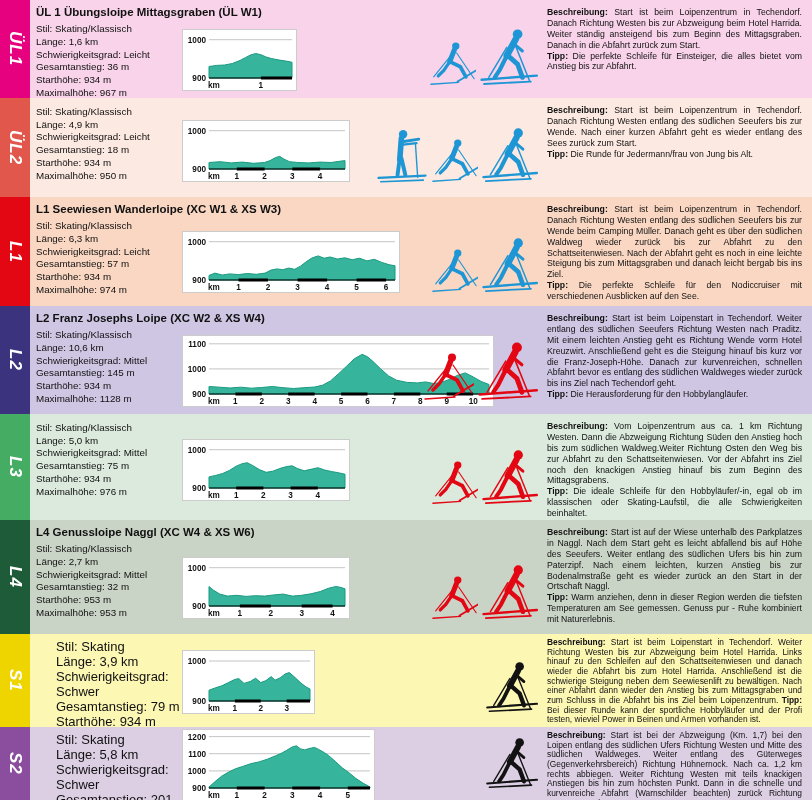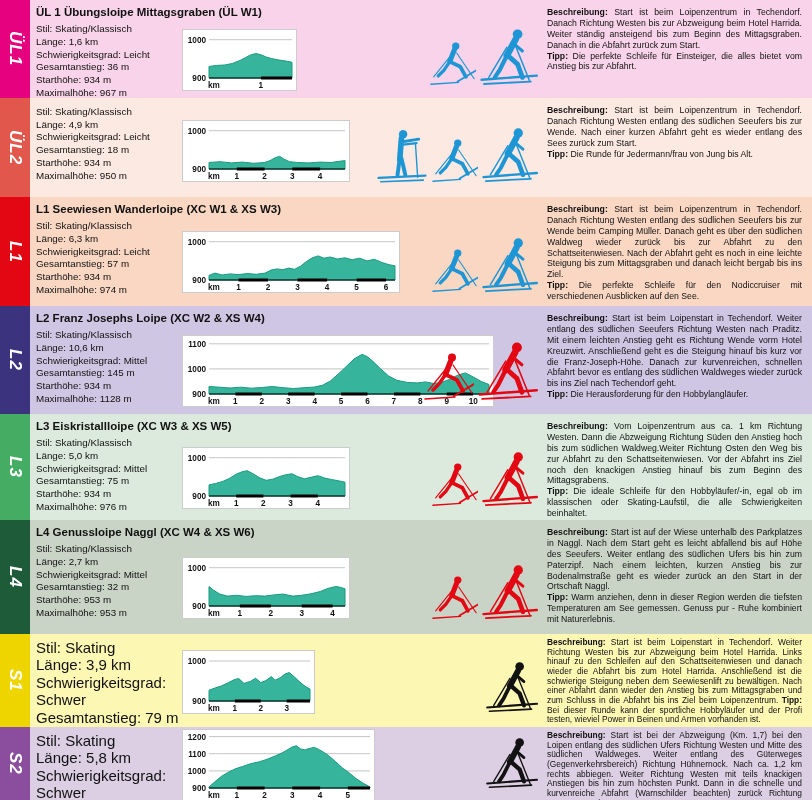--- a/index.html
+++ b/index.html
@@ -17,21 +17,21 @@
   .spec-label{color:#111;}
   .middle{flex:1;position:relative;display:flex;align-items:center;min-width:0;}
   .chart-svg{display:block;flex:0 0 auto;}
   .skier-group{position:absolute;right:6px;bottom:14%;display:flex;align-items:flex-end;gap:2px;}
   .skier-group svg{display:block;}
   .desc{flex:0 0 268px;box-sizing:border-box;padding:7px 10px 0 3px;font-size:8.7px;
         line-height:1.25;text-align:justify;color:#111;}
   .desc b{font-weight:bold;}
   .compact .desc{font-size:8.4px;line-height:1.15;padding-top:4px;}
   .compact .title{font-size:10.5px;}
-  .compact .spec-line{font-size:15px;line-height:1.16;}
+  .compact .spec-line{font-size:13px;line-height:1.16;margin-left:20px;}
   .compact .main{padding-top:3px;}
 </style>
 </head>
 <body>
 
 <svg width="0" height="0" style="position:absolute" aria-hidden="true">
   <defs>
     <g id="sk-classic" stroke="currentColor" fill="none" stroke-linecap="round">
       <circle cx="66" cy="12" r="8" fill="currentColor" stroke="none"></circle>
       <path d="M63 20 L48 48" stroke-width="11"></path>
@@ -282,21 +282,20 @@
       <br>
       <b>Tipp:</b>
       <span>Die Herausforderung für den Hobbylangläufer.</span>
     </div>
   </div>
     <div class="row" style="height: 106px; background: rgb(220, 234, 221);">
     <div class="tab" style="background: rgb(68, 173, 99);">
       <span class="tab-label">L3</span>
     </div>
     <div class="main">
-      <h3 class="title">L3 Eiskristallloipe (XC W3 &amp; XS W5)</h3>
       <div class="content">
         <div class="specs">
             <div class="spec-line"><span class="spec-label">Stil:</span> <span class="spec-value">Skating/Klassisch</span></div>
             <div class="spec-line"><span class="spec-label">Länge:</span> <span class="spec-value">5,0 km</span></div>
             <div class="spec-line"><span class="spec-label">Schwierigkeitsgrad:</span> <span class="spec-value">Mittel</span></div>
             <div class="spec-line"><span class="spec-label">Gesamtanstieg:</span> <span class="spec-value">75 m</span></div>
             <div class="spec-line"><span class="spec-label">Starthöhe:</span> <span class="spec-value">934 m</span></div>
             <div class="spec-line"><span class="spec-label">Maximalhöhe:</span> <span class="spec-value">976 m</span></div>
           </div>
         <div class="middle">

